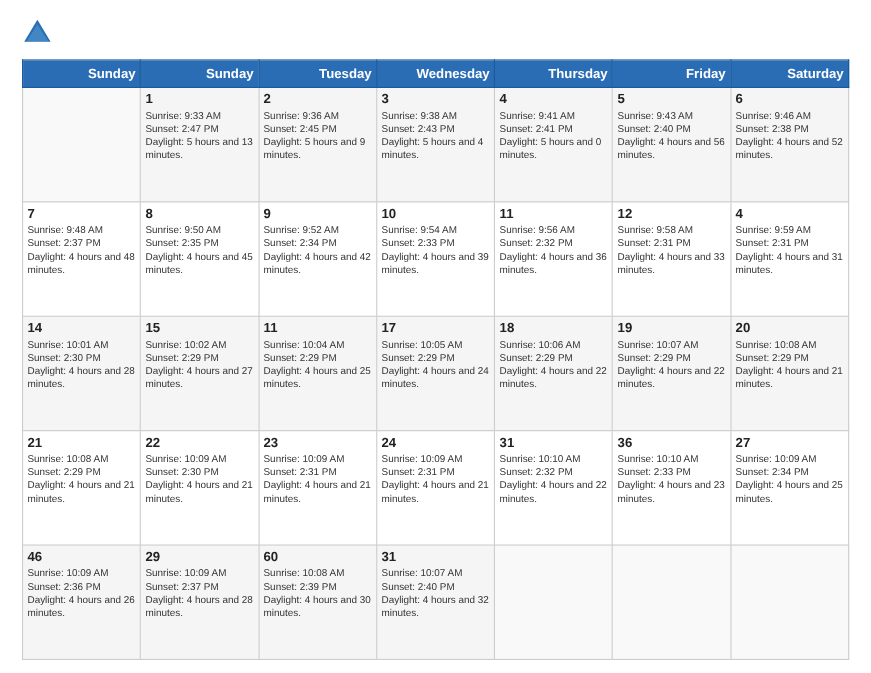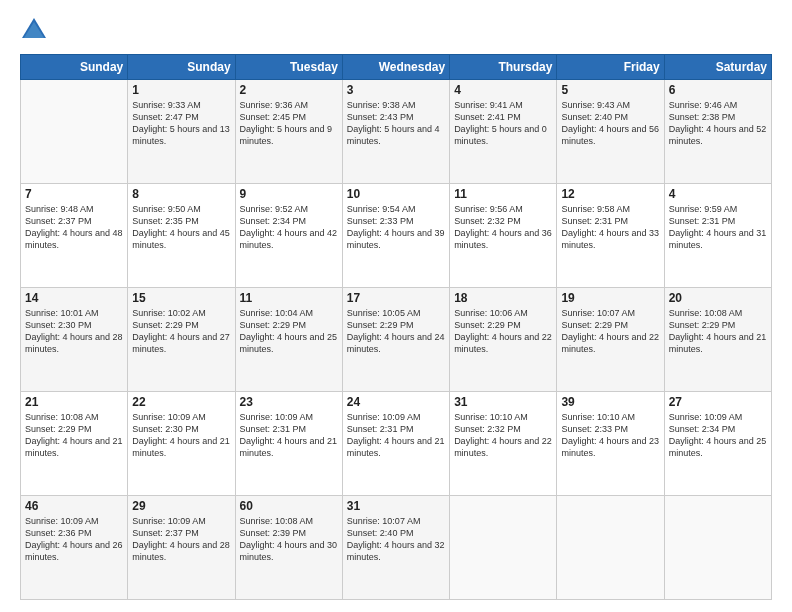--- a/index.html
+++ b/index.html
@@ -239,21 +239,21 @@
           </td>
           <td>
             <span class="day-num">24</span>
             <div class="day-info">Sunrise: 10:09 AM<br>Sunset: 2:31 PM<br>Daylight: 4 hours and 21 minutes.</div>
           </td>
           <td>
             <span class="day-num">31</span>
             <div class="day-info">Sunrise: 10:10 AM<br>Sunset: 2:32 PM<br>Daylight: 4 hours and 22 minutes.</div>
           </td>
           <td>
-            <span class="day-num">39</span>
+            <span class="day-num">36</span>
             <div class="day-info">Sunrise: 10:10 AM<br>Sunset: 2:33 PM<br>Daylight: 4 hours and 23 minutes.</div>
           </td>
           <td>
             <span class="day-num">27</span>
             <div class="day-info">Sunrise: 10:09 AM<br>Sunset: 2:34 PM<br>Daylight: 4 hours and 25 minutes.</div>
           </td>
         </tr>
         <tr class="row-shade">
           <td>
             <span class="day-num">46</span>

